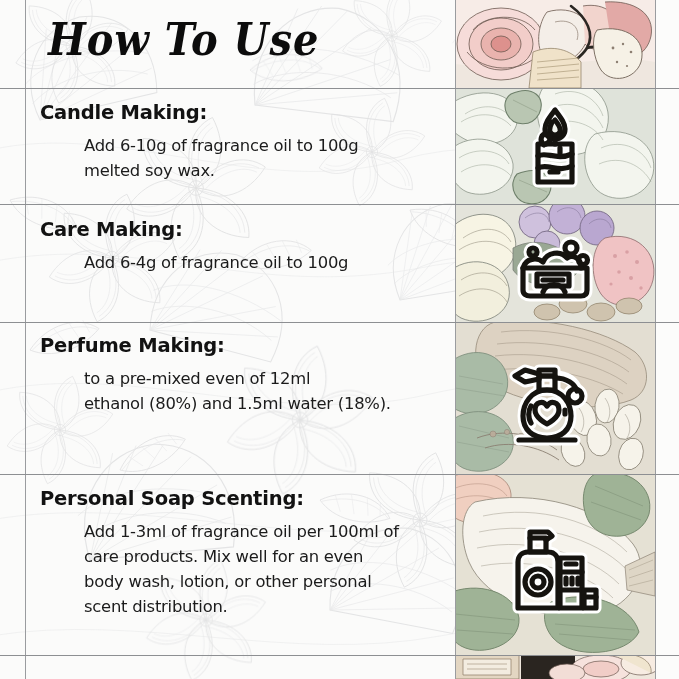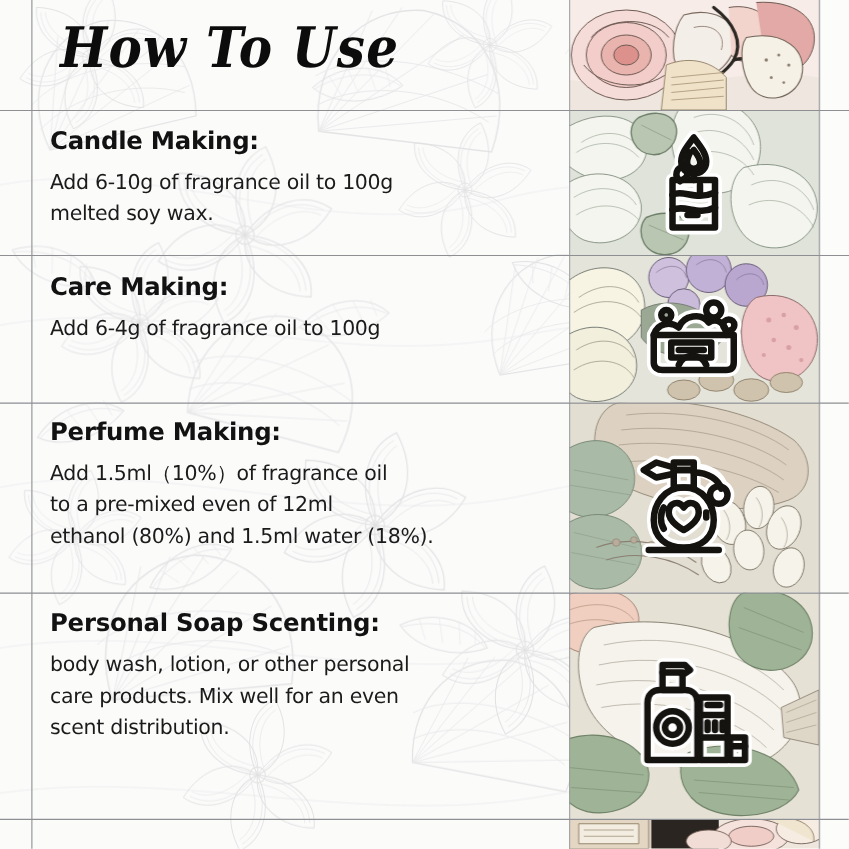--- a/index.html
+++ b/index.html
@@ -74,20 +74,21 @@
     margin-bottom:9px;
     white-space:nowrap;
   }
   .sec-body{
     font-family:"DejaVu Sans", sans-serif;
     font-weight:400;
     font-size:16.4px;
     line-height:25px;
     color:#1b1b1b;
     letter-spacing:-0.25px;
+    margin-left:44px;
   }
   .sec-body .ln{ display:block; white-space:nowrap; }
 
   
   .iconwrap{
     position:absolute;
     left:455px; width:200px;
     display:flex; align-items:center; justify-content:center;
   }
   .iconwrap svg{ display:block; }
@@ -485,21 +486,20 @@
         <circle class="ico-line" cx="58" cy="24" r="6"></circle>
         <circle class="ico-line" cx="70" cy="36" r="4.5"></circle>
         <path class="ico-line" d="M30 56 L50 56"></path>
       </g>
     </svg>
   </div>
 
   <div class="section" style="top:334px;">
     <div class="sec-head">Perfume Making:</div>
     <div class="sec-body">
-      <span class="ln">Add 1.5ml（10%）of fragrance oil</span>
       <span class="ln">to a pre-mixed even of 12ml</span>
       <span class="ln">ethanol (80%) and 1.5ml water (18%).</span>
     </div>
   </div>
 
   <div class="iconwrap" style="top:360px;height:86px;">
     <svg width="92" height="86" viewBox="0 0 92 86">
       <g>
         <path class="ico-halo" d="M38 30 C 22 30 14 44 14 56 C 14 70 24 78 38 78 C 52 78 62 70 62 56 C 62 44 54 30 38 30 Z"></path>
         <path class="ico-halo" d="M30 16 L46 16 L46 30 L30 30 Z"></path>
@@ -522,22 +522,23 @@
         <path class="ico-line" d="M38 46 C 34 40 26 42 26 50 C 26 58 38 64 38 64 C 38 64 50 58 50 50 C 50 42 42 40 38 46 Z"></path>
         <path class="ico-line" d="M22 46 C 19 51 19 58 22 63"></path>
         <path class="ico-line" d="M56 50 L56 54"></path>
       </g>
     </svg>
   </div>
 
   <div class="section" style="top:487px;">
     <div class="sec-head">Personal Soap Scenting:</div>
     <div class="sec-body">
+      <span class="ln">Add 1-3ml of fragrance oil per 100ml of</span>
+      <span class="ln">care products. Mix well for an even</span>
       <span class="ln">body wash, lotion, or other personal</span>
-      <span class="ln">care products. Mix well for an even</span>
       <span class="ln">scent distribution.</span>
     </div>
   </div>
 
   <div class="iconwrap" style="top:524px;height:96px;">
     <svg width="94" height="96" viewBox="0 0 94 96">
       <g>
         <path class="ico-halo" d="M10 38 C 10 32 14 28 20 28 L 40 28 C 46 28 50 32 50 38 L 50 84 L 10 84 Z"></path>
         <path class="ico-halo" d="M22 14 L38 14 L38 28 L22 28 Z"></path>
         <path class="ico-halo" d="M22 14 L22 8 L40 8 L44 12 L38 16"></path>

